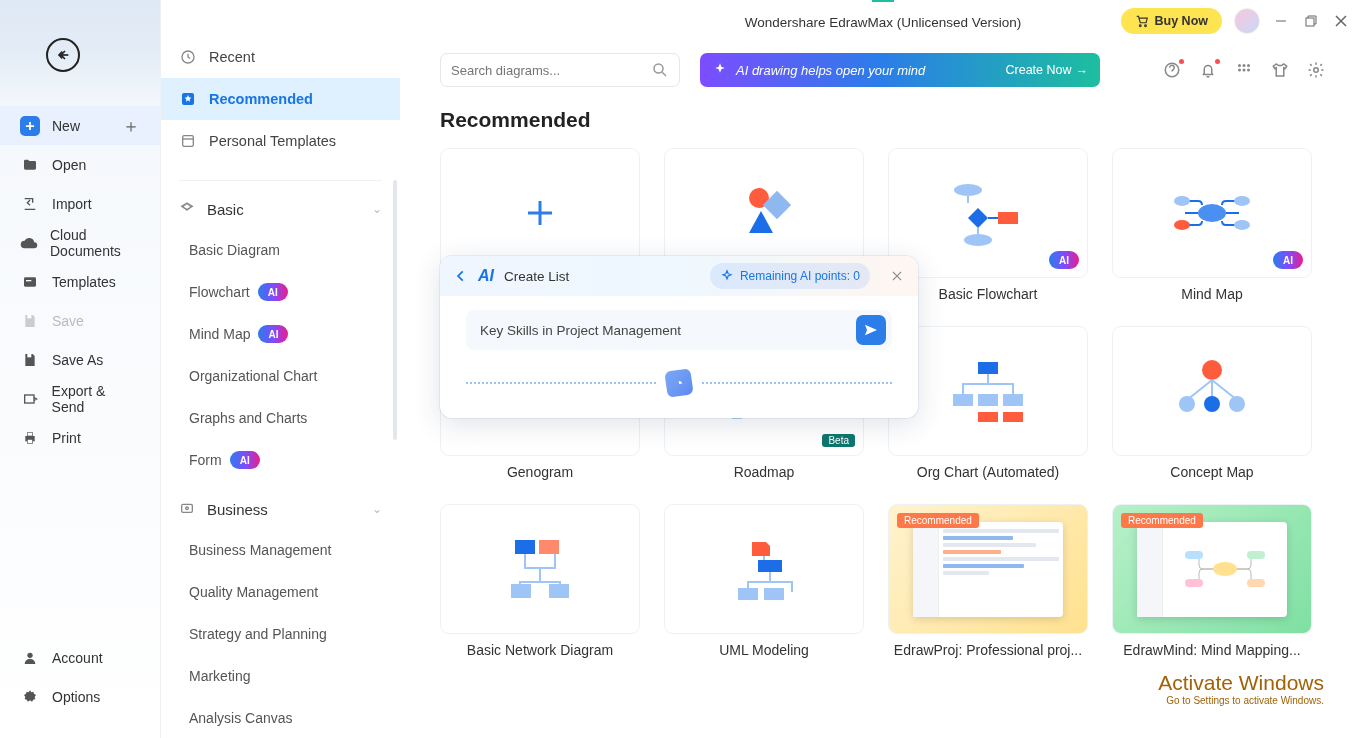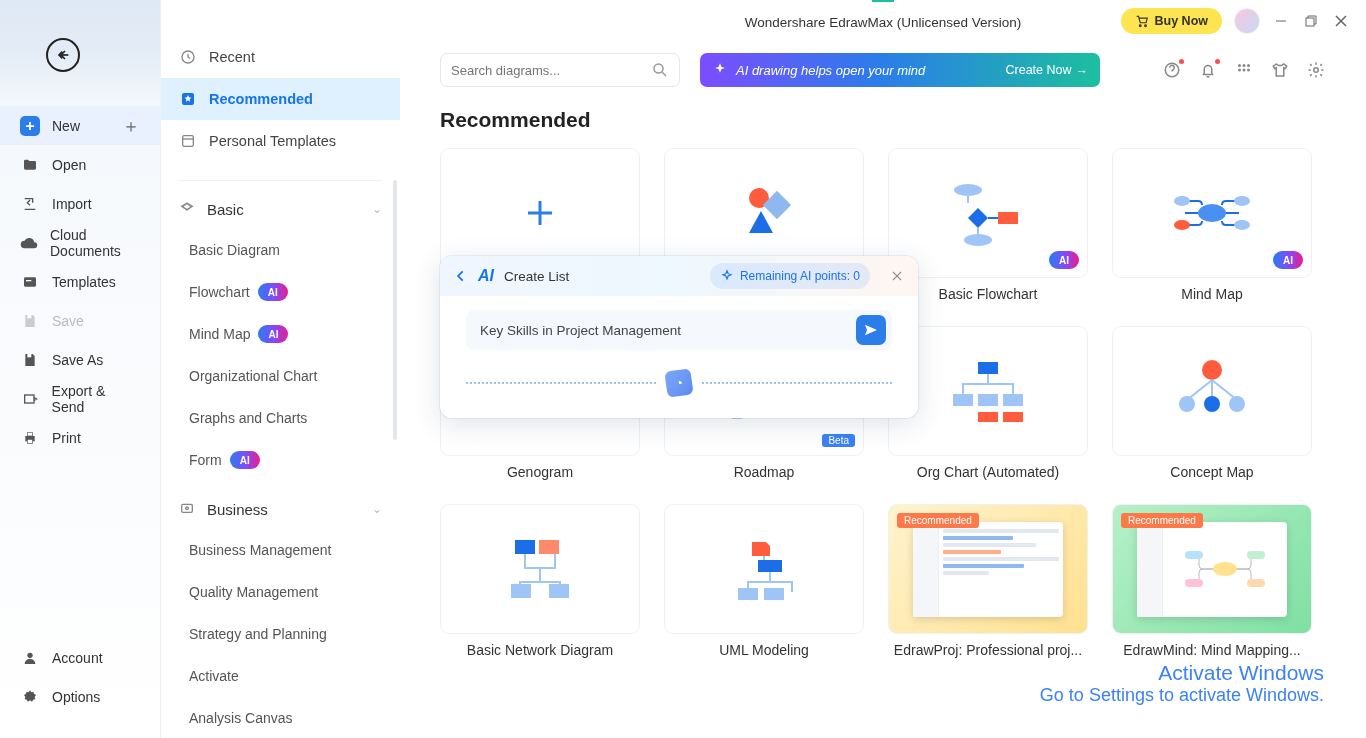--- a/index.html
+++ b/index.html
@@ -49,21 +49,21 @@
 .tool-icons .ti { width:20px; height:20px; position:relative; cursor:pointer; display:flex; align-items:center; justify-content:center; }
 .tool-icons .dot { position:absolute; top:-1px; right:-2px; width:5px; height:5px; background:#ff4d4f; border-radius:50%; }
 
 .content { flex:1; overflow:auto; padding:0 40px 30px; }
 .section-title { font-size:21px; font-weight:700; color:#222; margin:12px 0 16px; }
 .grid { display:grid; grid-template-columns:repeat(4, 200px); gap:20px 24px; }
 .card { display:flex; flex-direction:column; gap:8px; cursor:pointer; }
 .thumb { height:130px; border:1px solid #eef1f4; border-radius:9px; background:#fff; display:flex; align-items:center; justify-content:center; position:relative; }
 .card-label { font-size:14px; color:#333; text-align:center; height:20px; overflow:hidden; text-overflow:ellipsis; white-space:nowrap; }
 .thumb .corner-ai { position:absolute; right:8px; bottom:8px; width:30px; height:18px; border-radius:9px; background:linear-gradient(90deg,#2b7de9,#7c4dff,#e91e8c); color:#fff; font-size:10px; font-weight:600; display:flex; align-items:center; justify-content:center;}
-.thumb .beta { position:absolute; right:8px; bottom:8px; background:#3b82f6; color:#fff; font-size:10px; padding:1px 6px; border-radius:3px; }
+.thumb .beta { position:absolute; right:8px; bottom:8px; background:#0f766e; color:#fff; font-size:10px; padding:1px 6px; border-radius:3px; }
 .thumb .rec-badge { position:absolute; left:8px; top:8px; background:#ff7849; color:#fff; font-size:10px; padding:2px 7px; border-radius:3px; }
 .thumb.gold { background:linear-gradient(135deg,#fff3cf,#ffe18f); }
 .thumb.green { background:linear-gradient(135deg,#b7f0c8,#7fe0a3); }
 .faux-app { width:150px; height:95px; background:#fff; border-radius:4px; box-shadow:0 2px 8px rgba(0,0,0,0.15); display:flex; }
 .faux-side { width:26px; background:#f4f6fa; border-right:1px solid #eee; }
 .faux-main { flex:1; padding:4px; }
 .faux-line { height:4px; background:#e3e8f0; margin:3px 0; border-radius:1px; }
 
 .ai-popup { position:absolute; left:440px; top:256px; width:478px; background:#fff; border-radius:12px; box-shadow:0 6px 28px rgba(30,50,90,0.14), 0 0 0 1px rgba(200,210,230,0.3); display:flex; flex-direction:column; z-index:50; }
 .ai-pop-head { background:linear-gradient(90deg,#f0f6ff 0%, #eef8ff 50%, #fff6f0 100%); height:40px; border-radius:12px 12px 0 0; display:flex; align-items:center; padding:0 14px; gap:10px; }
@@ -73,23 +73,23 @@
 .ai-pop-head .pts { margin-left:auto; background:rgba(64,128,255,0.12); border-radius:14px; height:26px; display:flex; align-items:center; padding:0 10px; font-size:12px; color:#1875e8; gap:6px; }
 .ai-pop-head .close { margin-left:10px; color:#888; cursor:pointer; }
 .ai-pop-body { padding:14px 26px 22px; }
 .ai-input { height:40px; background:#f5f8fc; border-radius:8px; display:flex; align-items:center; padding:0 6px 0 14px; }
 .ai-input input { border:none; outline:none; background:transparent; flex:1; font-size:13.5px; color:#444; }
 .ai-send { width:30px; height:30px; background:#2b7de9; border-radius:7px; display:flex; align-items:center; justify-content:center; color:#fff; cursor:pointer; }
 .ai-progress { margin-top:20px; display:flex; align-items:center; gap:10px; }
 .ai-progress .bar { flex:1; height:0; border-top:2px dotted #9ac0f5; }
 .ai-progress .orb { width:26px; height:26px; border-radius:6px; background:linear-gradient(135deg,#7ba8f8,#5f8af0); transform:rotate(-8deg); display:flex; align-items:center; justify-content:center; color:#fff; font-size:14px; }
 
-.watermark { position:absolute; right:42px; bottom:32px; color:#3b82f6; text-align:right; pointer-events:none; z-index:2; }
+.watermark { position:absolute; right:42px; bottom:32px; color:#a16207; text-align:right; pointer-events:none; z-index:2; }
 .watermark .l1 { font-size:21px; font-weight:300; }
-.watermark .l2 { font-size:18px; }
+.watermark .l2 { font-size:10px; }
 
 svg { display:block; }
 </style>
 </head>
 <body>
 
 <div class="col1">
   <div class="back-btn">
     <svg viewBox="0 0 24 24" fill="none" stroke="#222" stroke-width="2.5">
         <path d="M15 6l-6 6 6 6"></path>
@@ -276,21 +276,21 @@
   <div class="c2-sub">
       <span>Business Management</span>
     </div>
   <div class="c2-sub">
       <span>Quality Management</span>
     </div>
   <div class="c2-sub">
       <span>Strategy and Planning</span>
     </div>
   <div class="c2-sub">
-      <span>Activate</span>
+      <span>Marketing</span>
     </div>
   <div class="c2-sub">
       <span>Analysis Canvas</span>
     </div>
   <div class="scroll-hint"></div>
 </div>
 
 <div class="main">
   <div class="titlebar">
     <div class="title-accent"></div>

